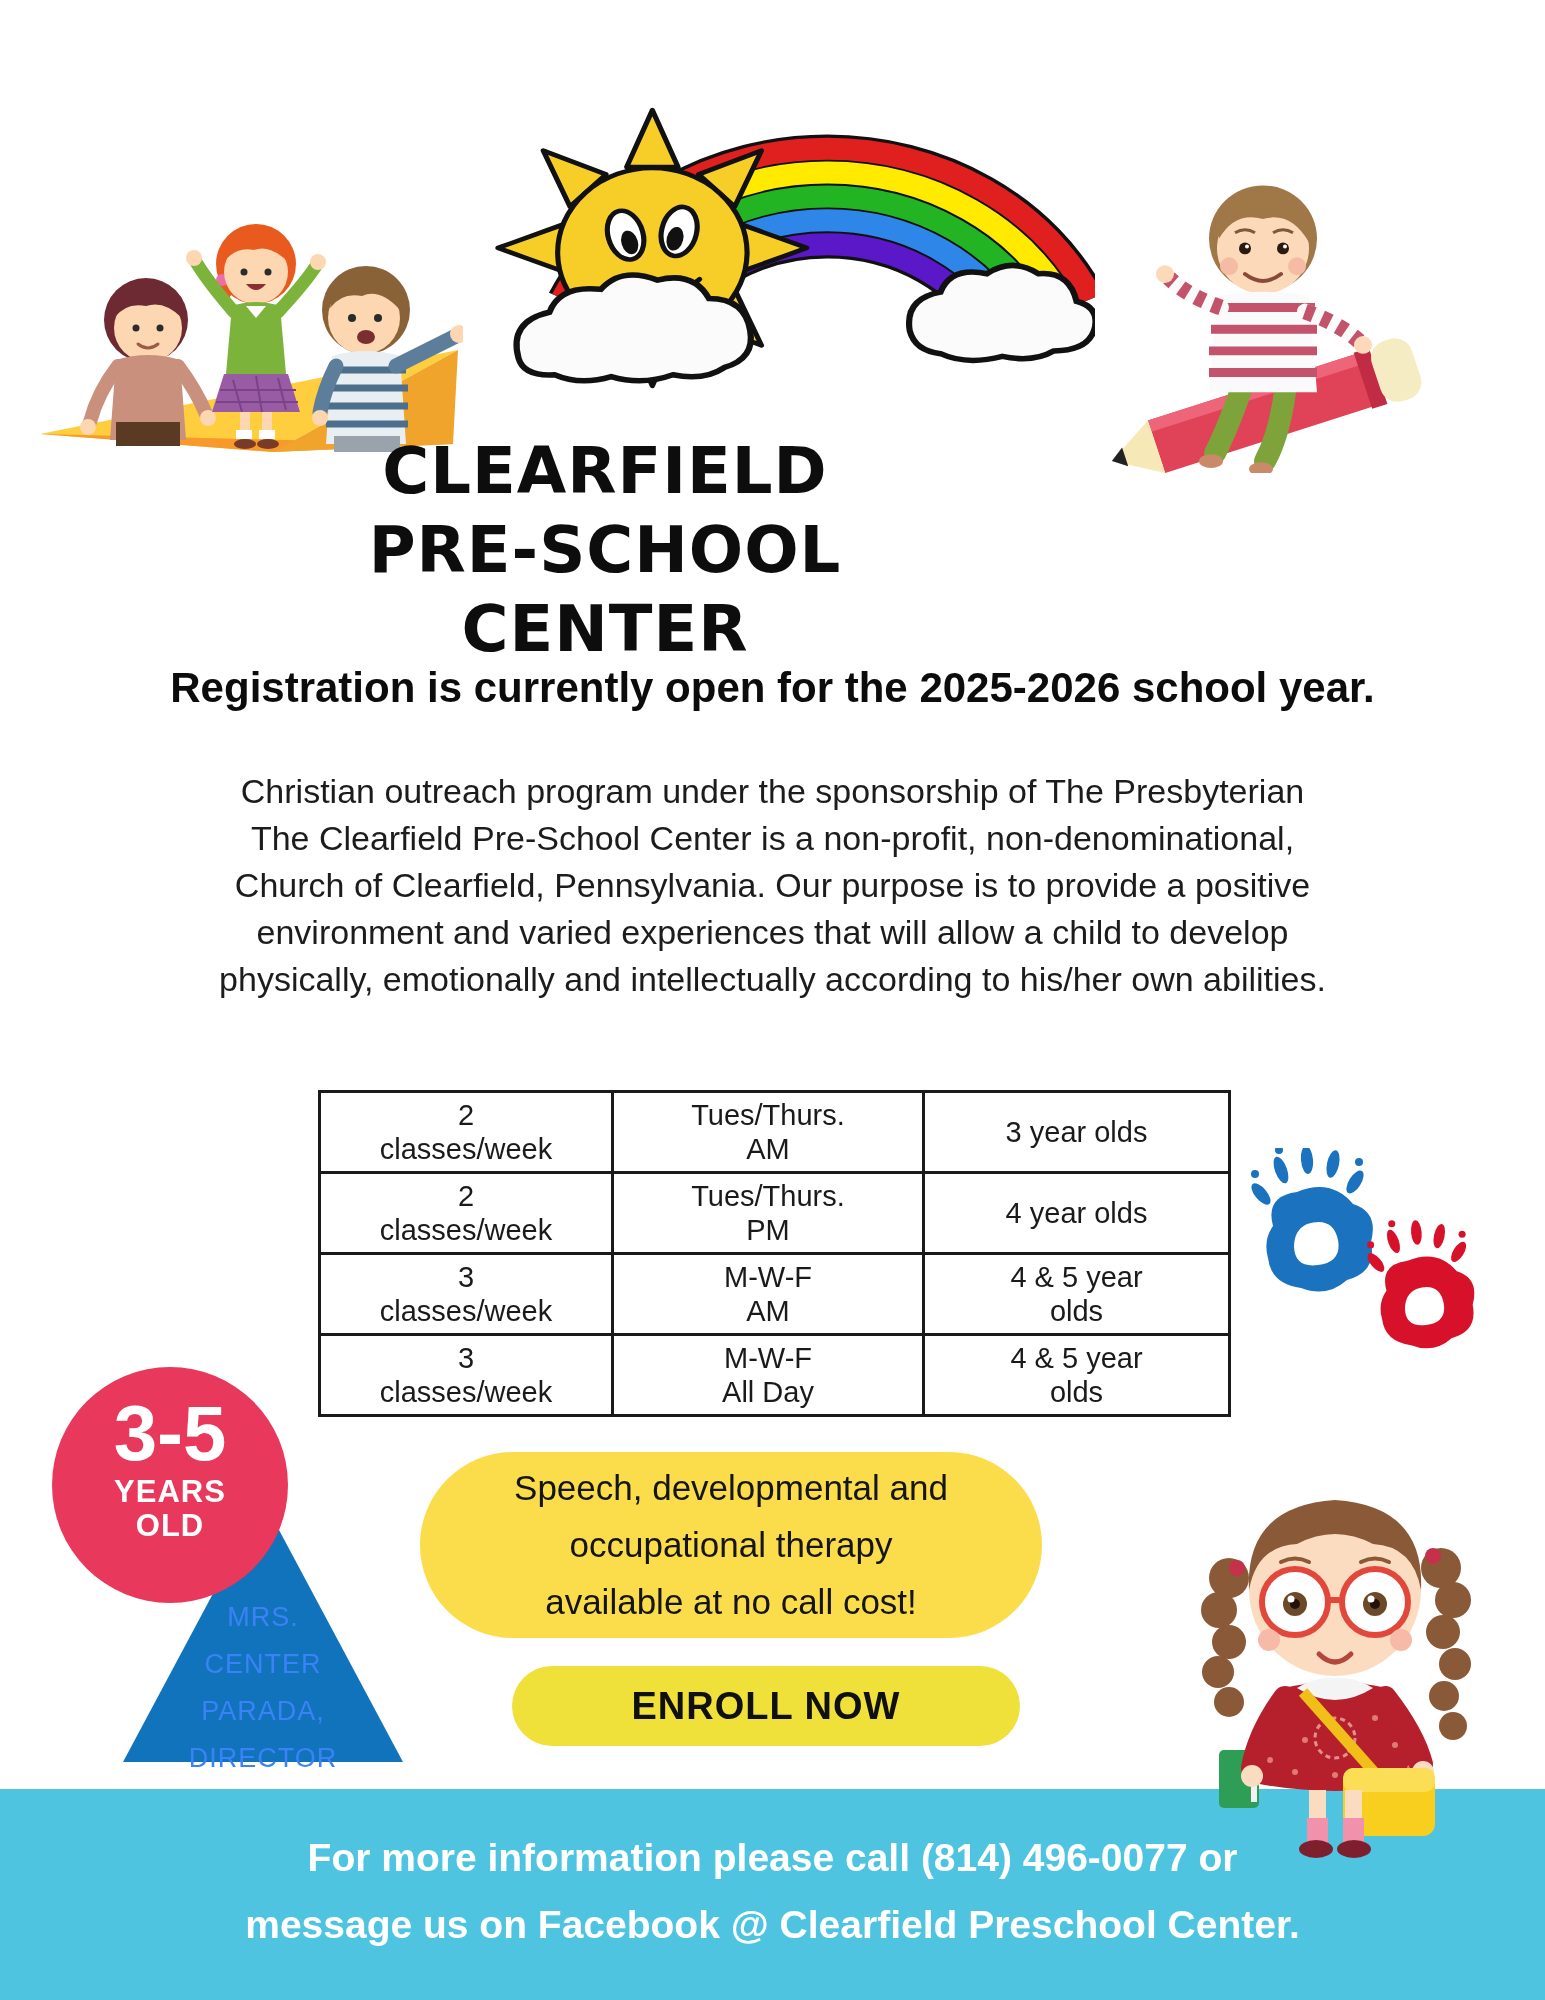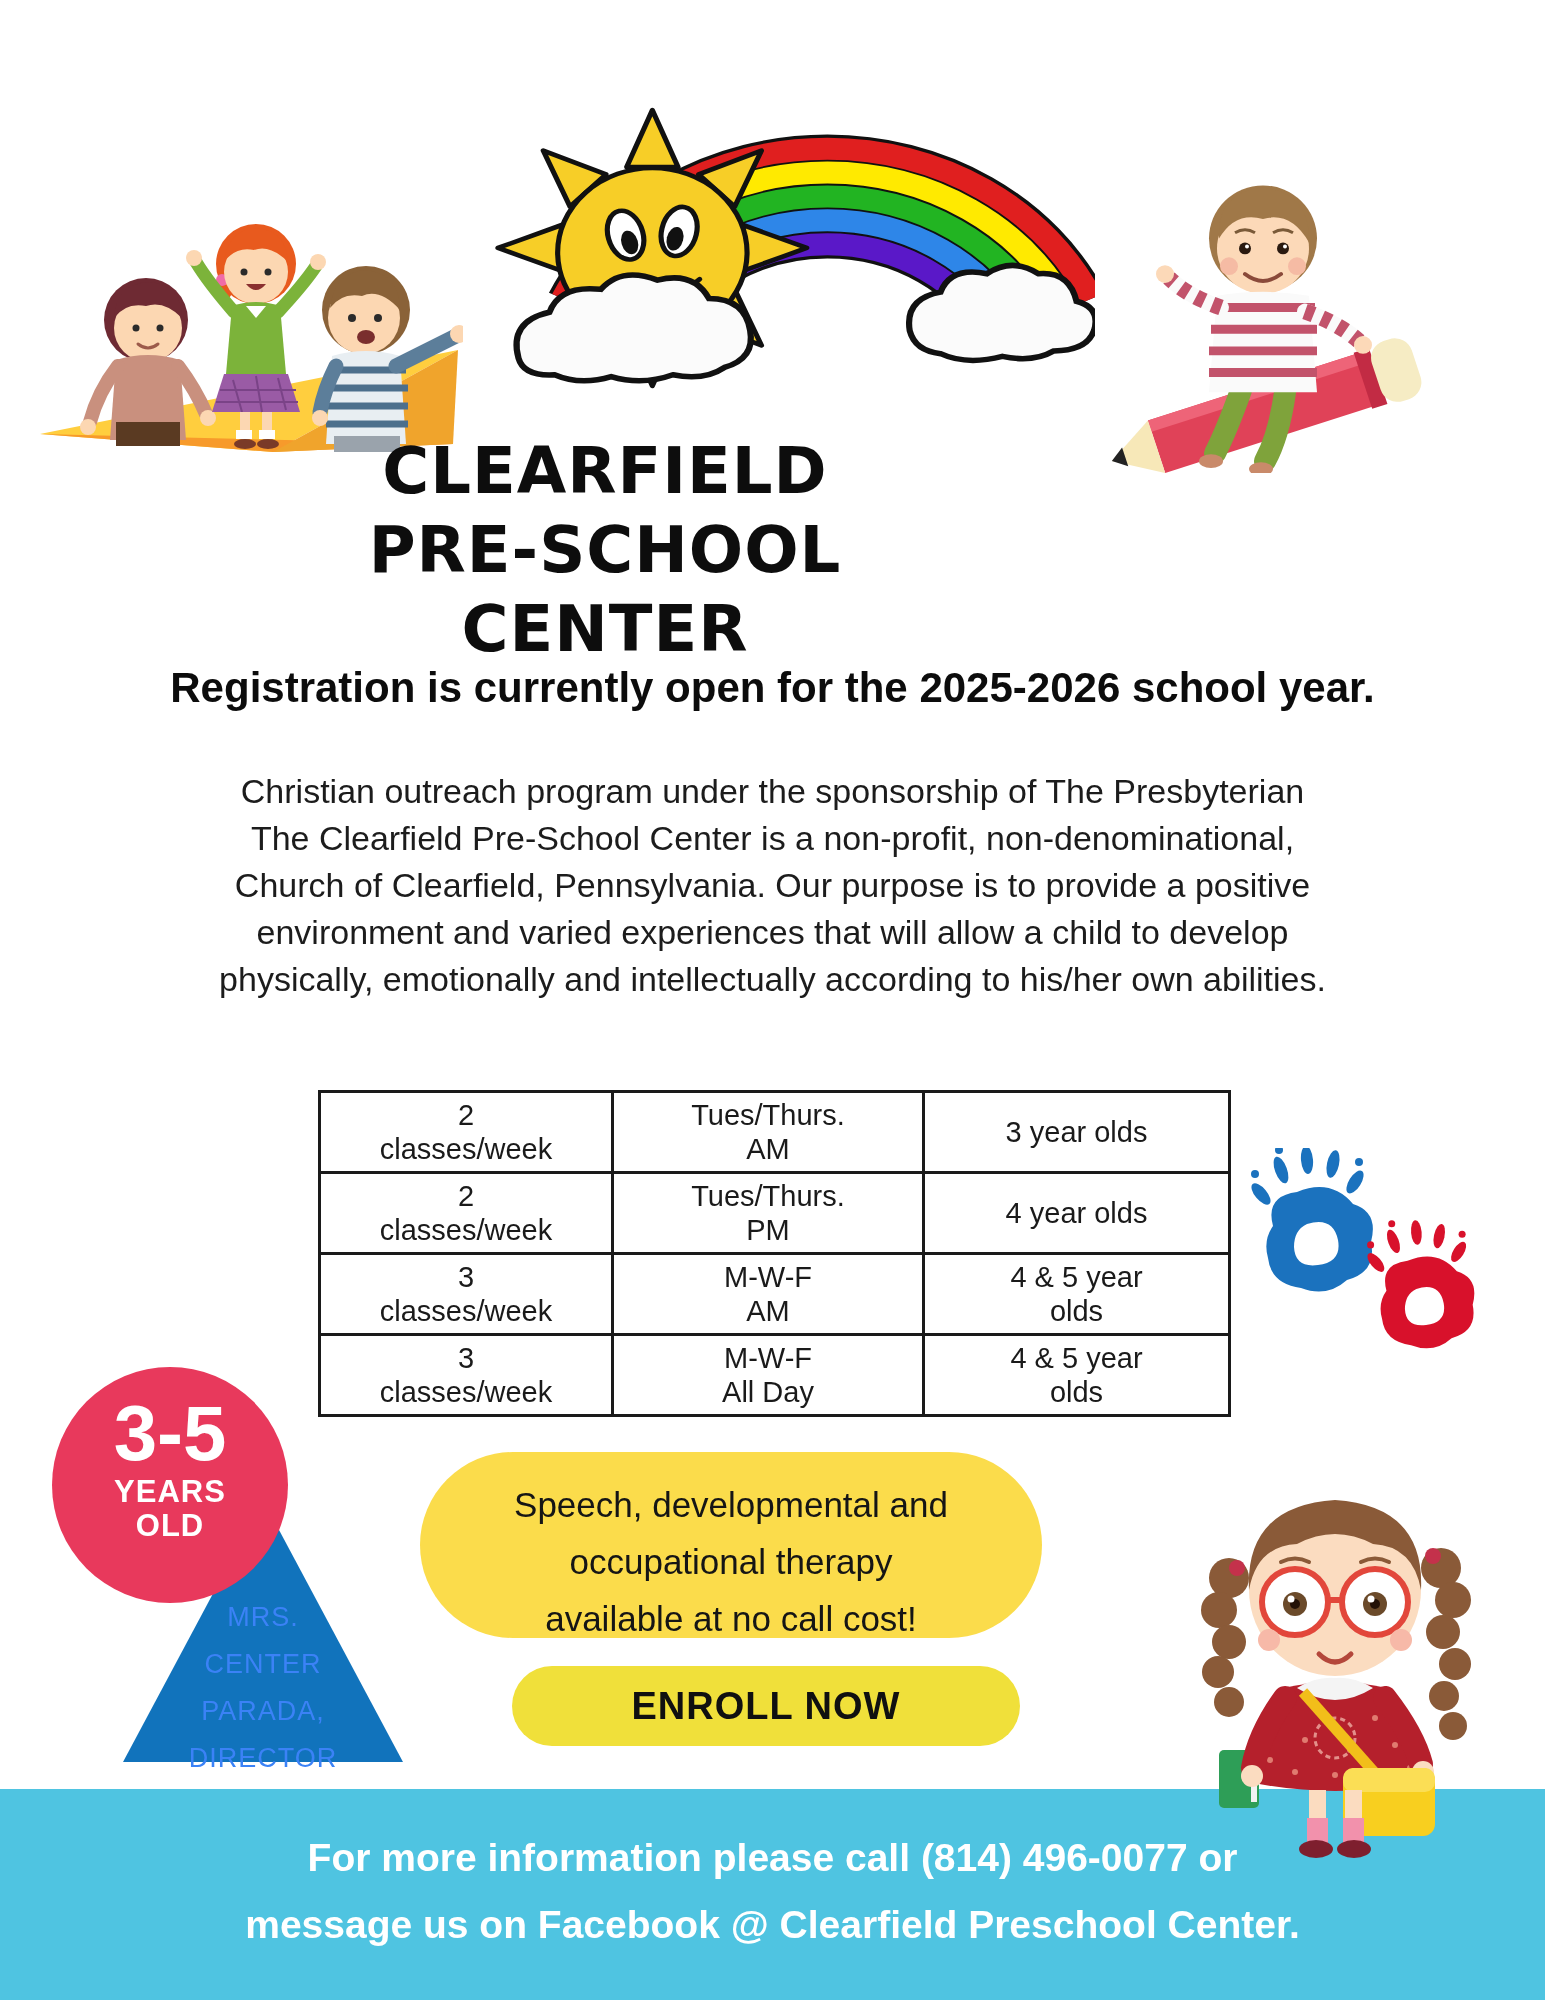--- a/index.html
+++ b/index.html
@@ -48,21 +48,21 @@
   .age-badge .sub{font-size:31px;font-weight:bold;line-height:34px;letter-spacing:1px;}
 
   
   .triangle{left:123px;top:1500px;width:280px;height:262px;z-index:2;}
   .director-text{left:123px;top:1594px;width:280px;text-align:center;color:#3b82f6;
                  font-weight:normal;font-size:27px;line-height:47px;letter-spacing:1px;z-index:4;}
 
   
   .bubble{left:420px;top:1452px;width:622px;height:186px;border-radius:93px;
           background:var(--bubble_yellow,#FBDC4B);text-align:center;
-          font-size:35px;line-height:57px;color:#151515;padding-top:24px;box-sizing:border-box;}
+          font-size:35px;line-height:57px;color:#151515;padding-top:7px;box-sizing:border-box;}
 
   
   .enroll{left:512px;top:1666px;width:508px;height:80px;border-radius:40px;
           background:var(--button_yellow,#F0E03A);border:none;cursor:pointer;
           font-family:"Liberation Sans",sans-serif;
           font-size:38px;font-weight:bold;letter-spacing:1px;color:#101010;
           text-align:center;line-height:80px;padding:0;}
 
   
   .illo-girl{left:1185px;top:1450px;width:300px;height:410px;z-index:5;}

